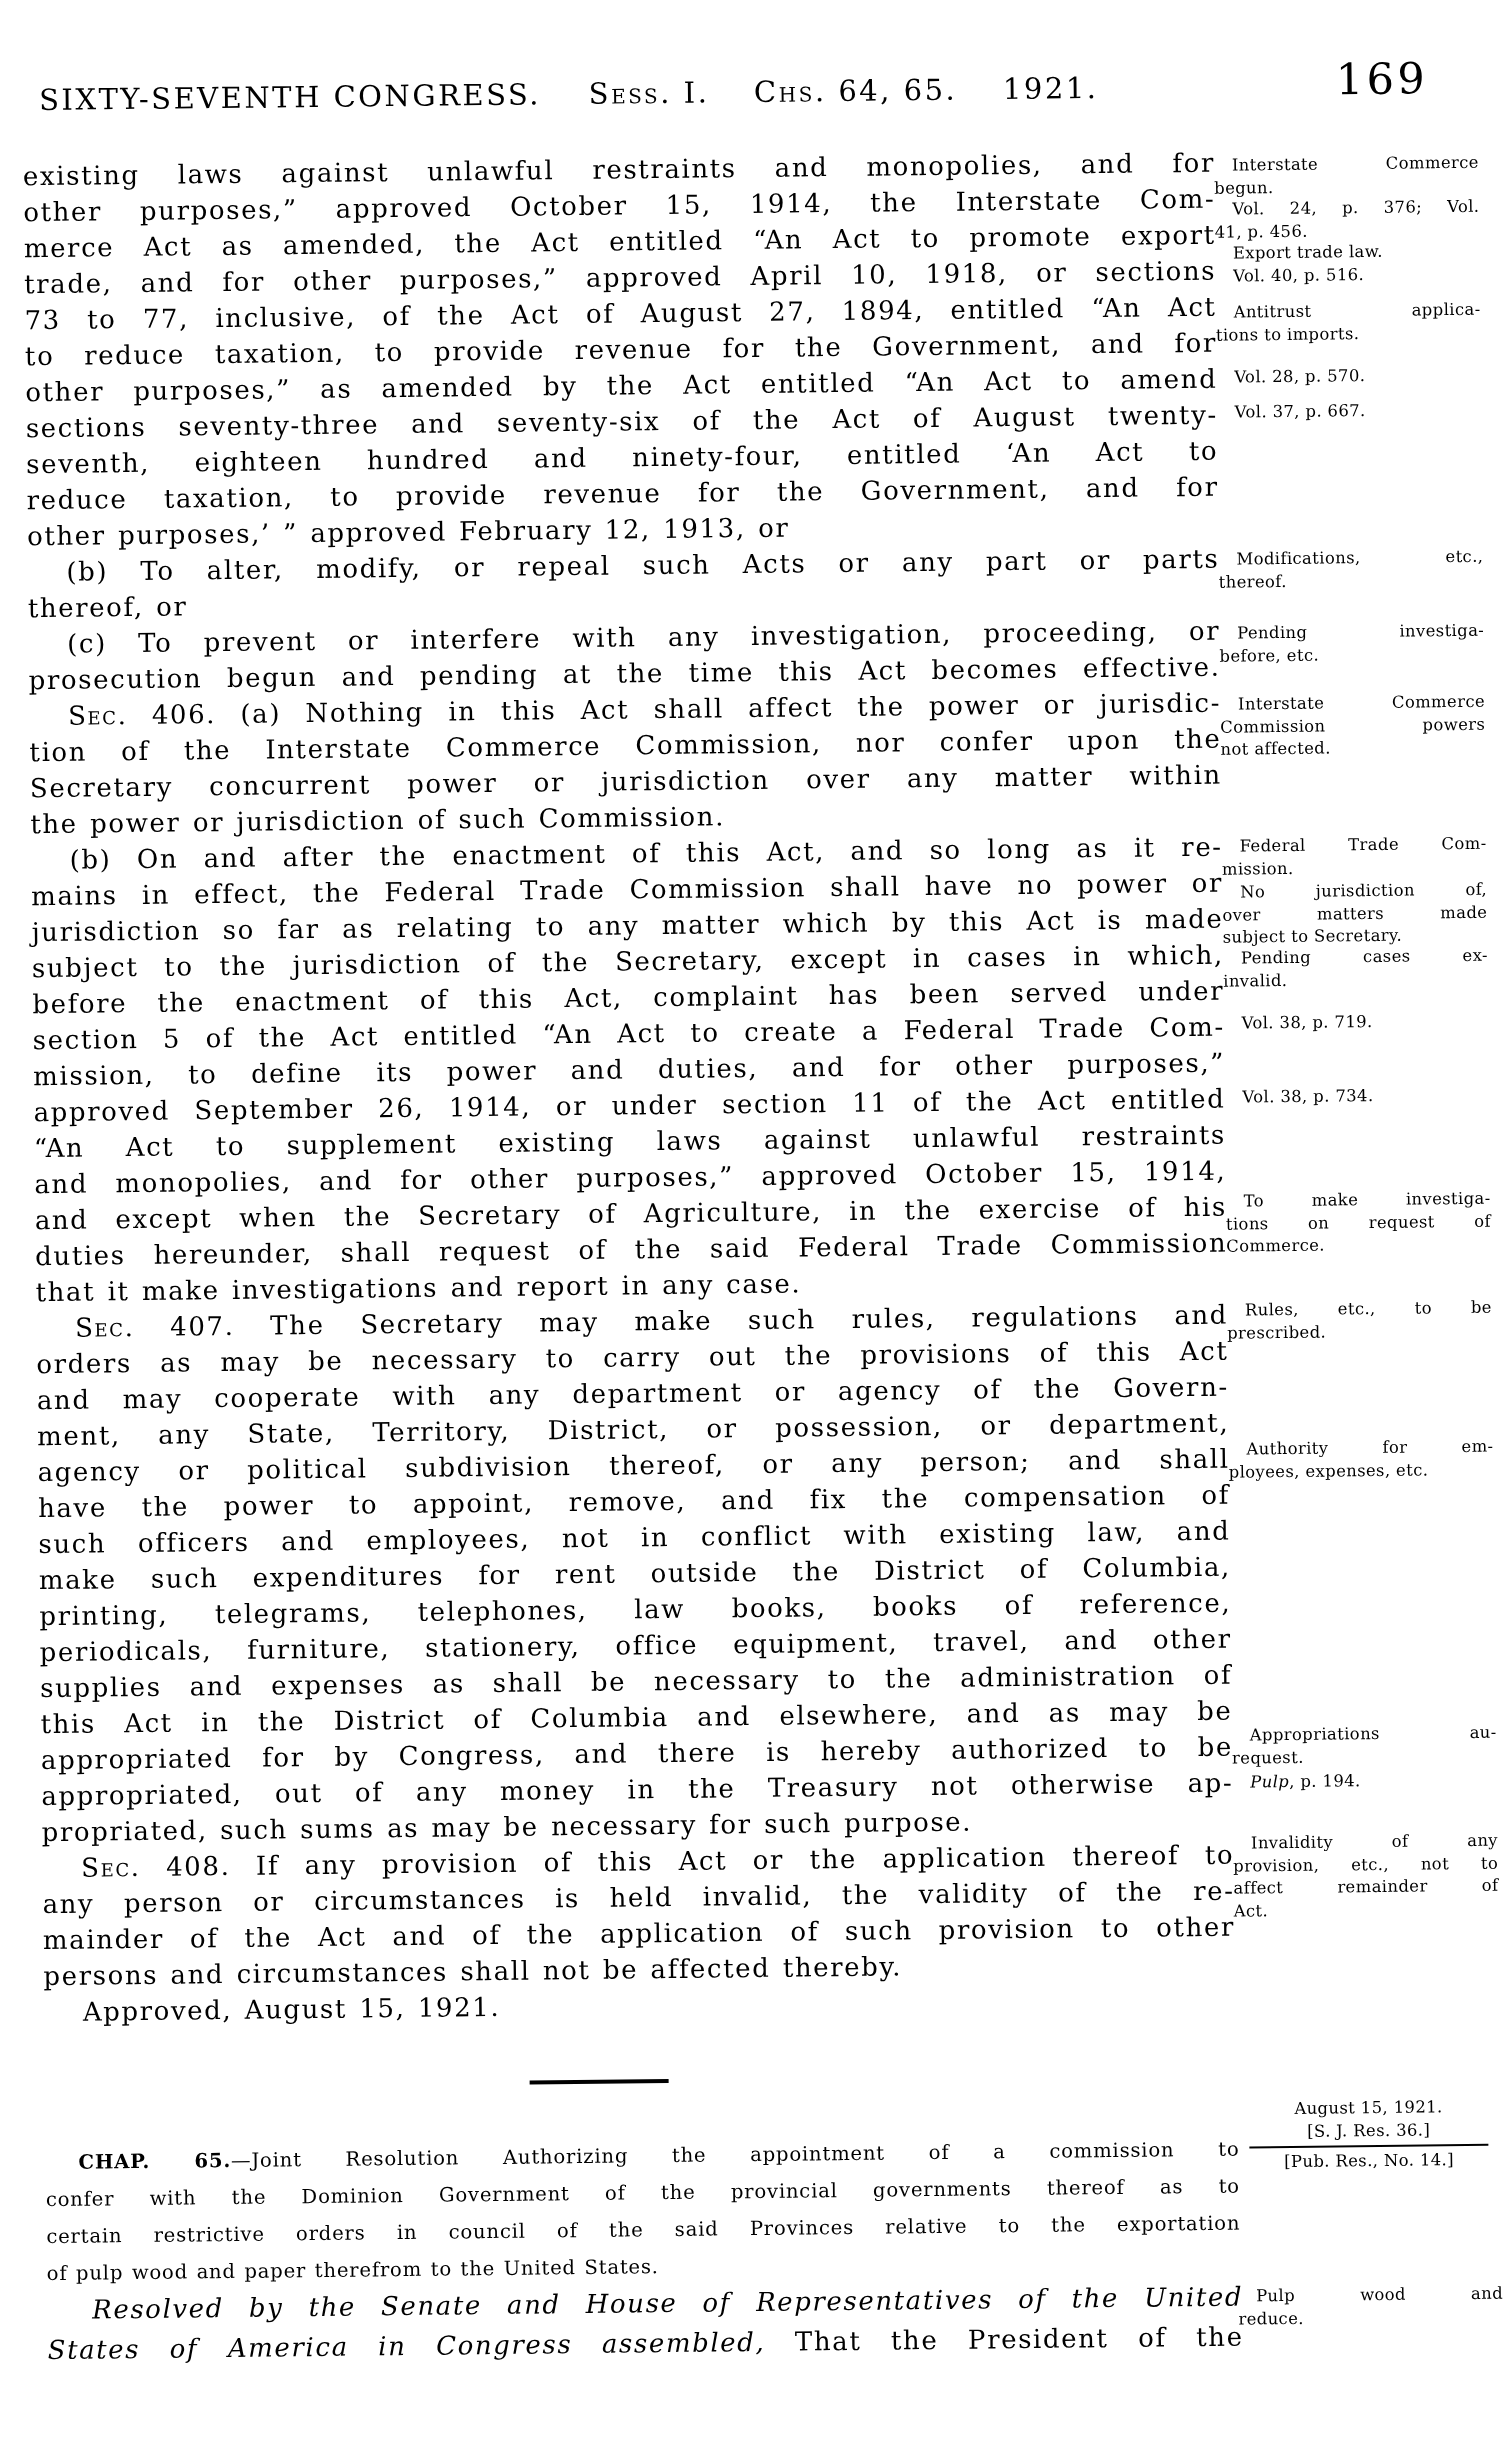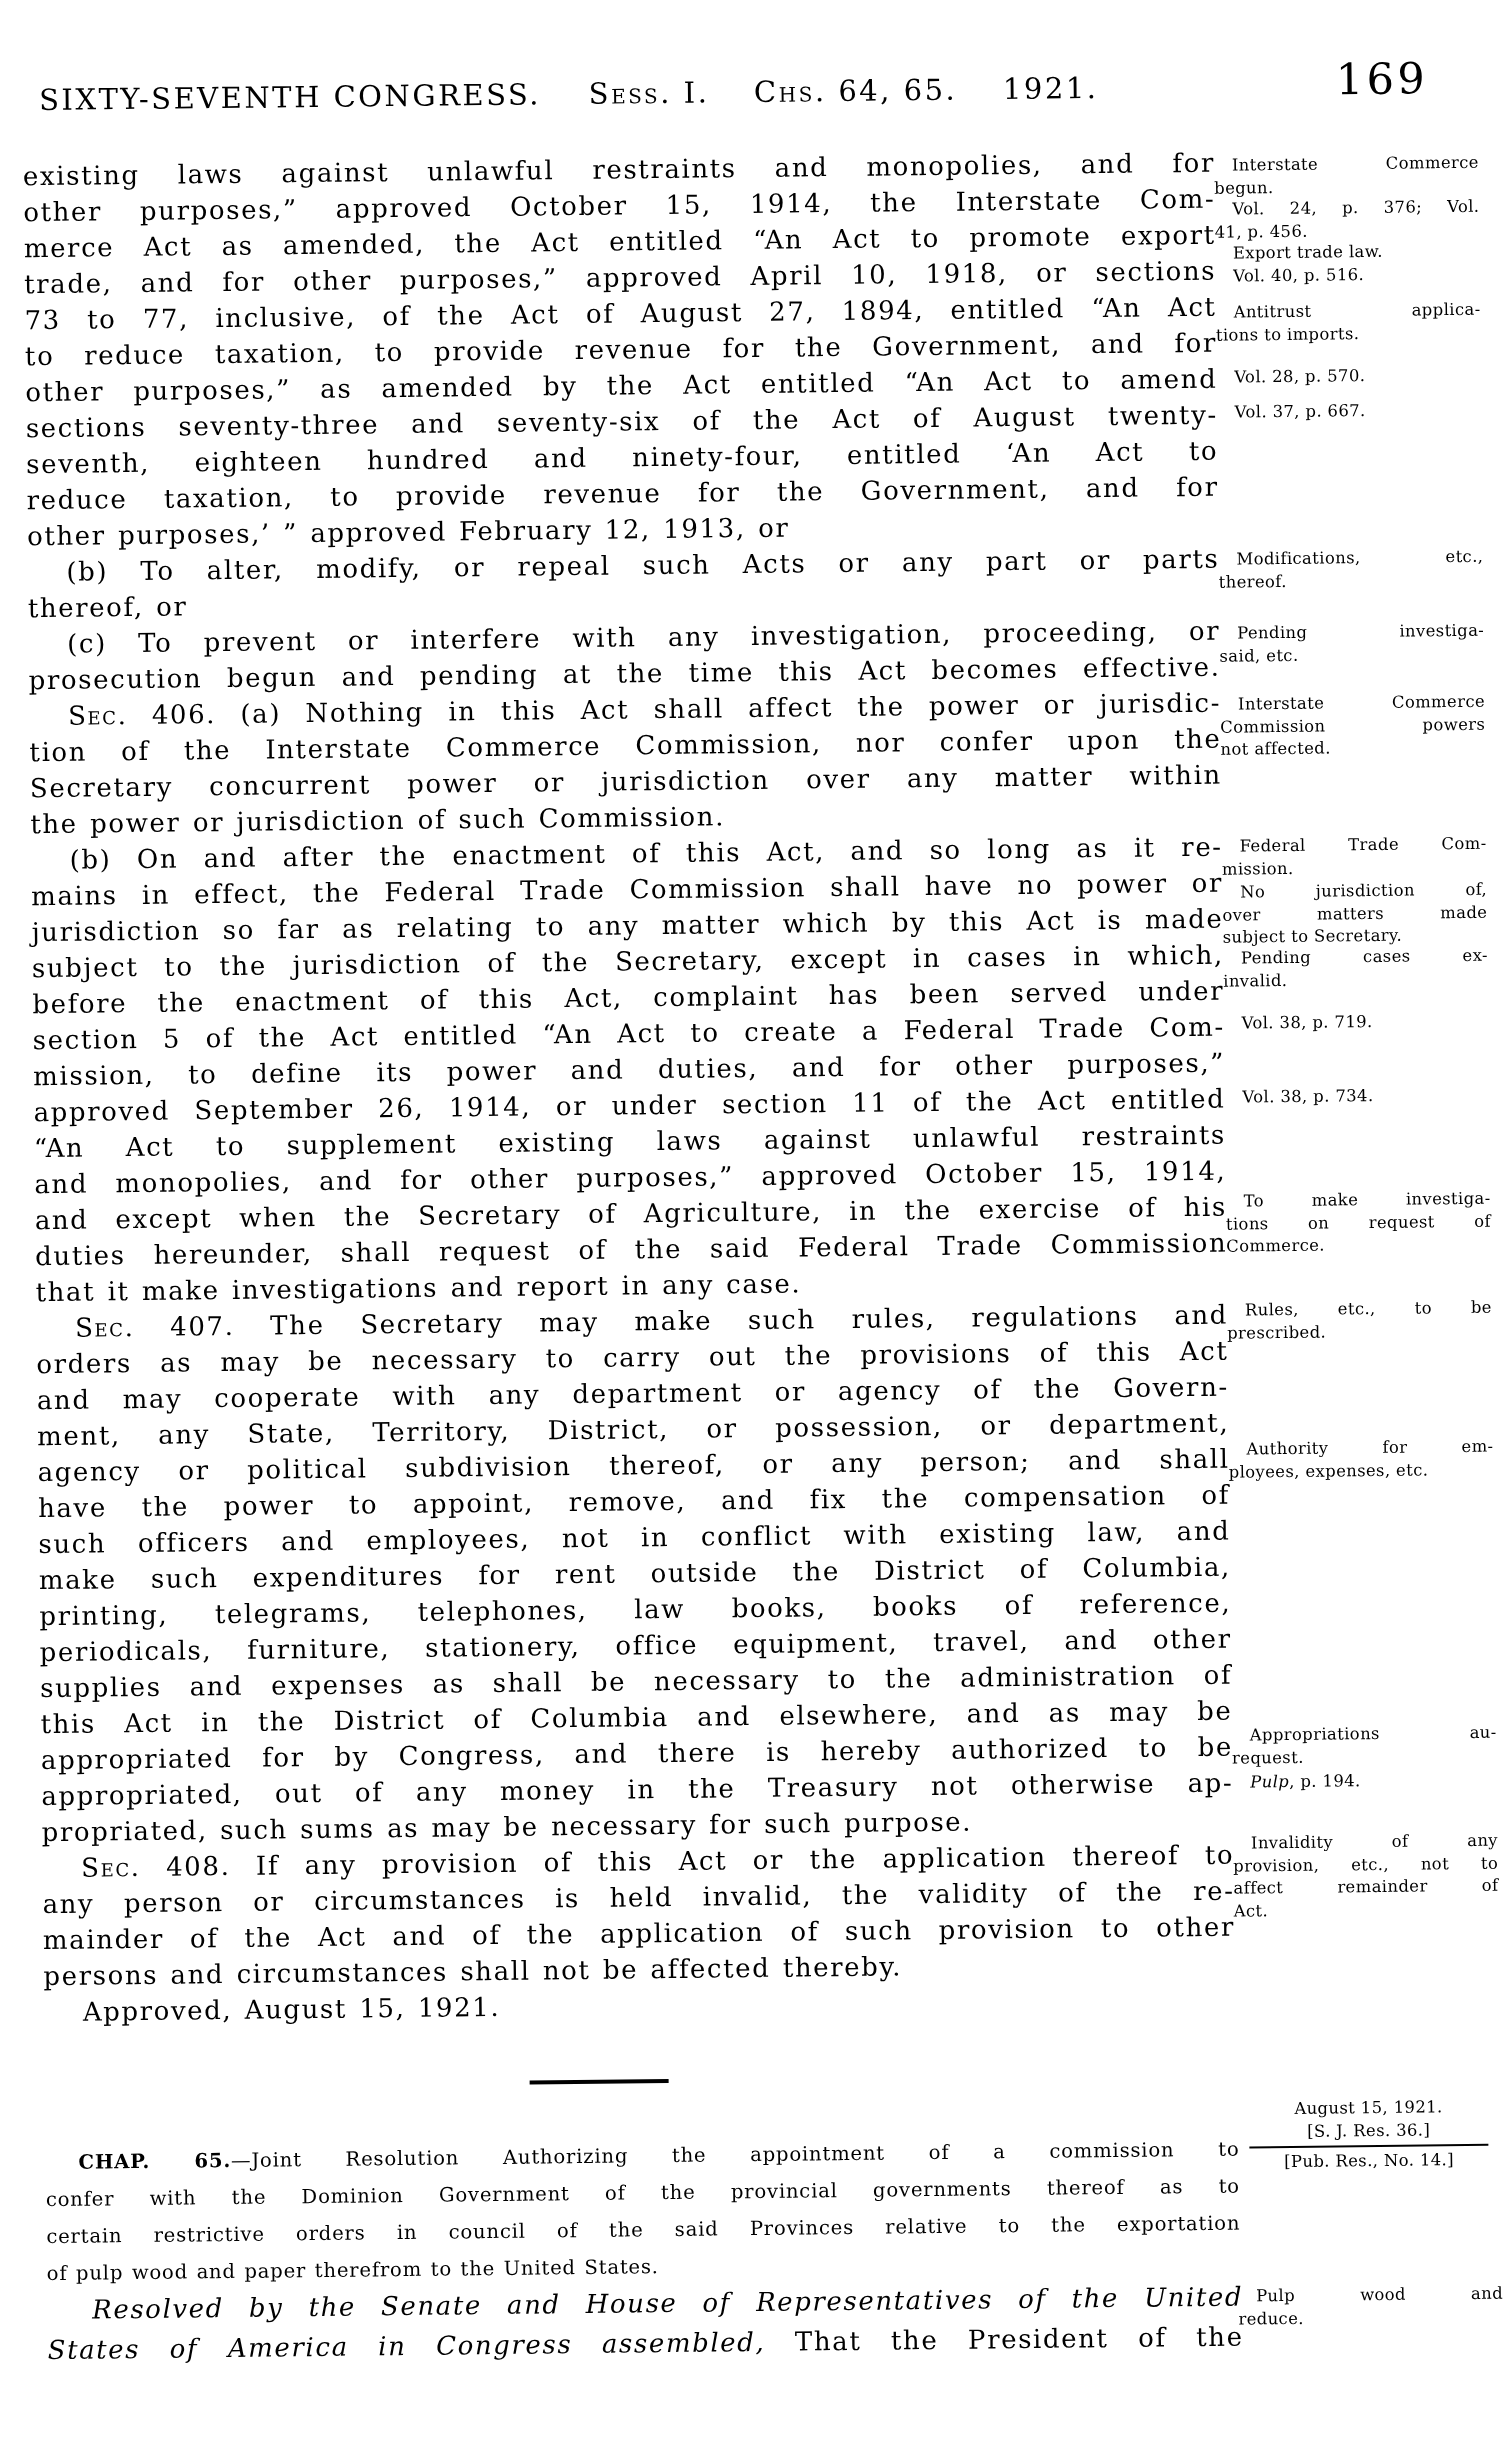--- a/index.html
+++ b/index.html
@@ -188,21 +188,21 @@
       </div>
     <div class="note" style="top:407px">
         <div class="line last ind"><span>Vol. 37, p. 667.</span></div>
       </div>
     <div class="note" style="top:554px">
         <div class="line ind"><span>Modifications, etc.,</span></div>
         <div class="line last"><span>thereof.</span></div>
       </div>
     <div class="note" style="top:628px">
         <div class="line ind"><span>Pending investiga-</span></div>
-        <div class="line last"><span>said, etc.</span></div>
+        <div class="line last"><span>before, etc.</span></div>
       </div>
     <div class="note" style="top:699px">
         <div class="line ind"><span>Interstate Commerce</span></div>
         <div class="line"><span>Commission powers</span></div>
         <div class="line last"><span>not affected.</span></div>
       </div>
     <div class="note" style="top:841px">
         <div class="line ind"><span>Federal Trade Com-</span></div>
         <div class="line last"><span>mission.</span></div>
       </div>

